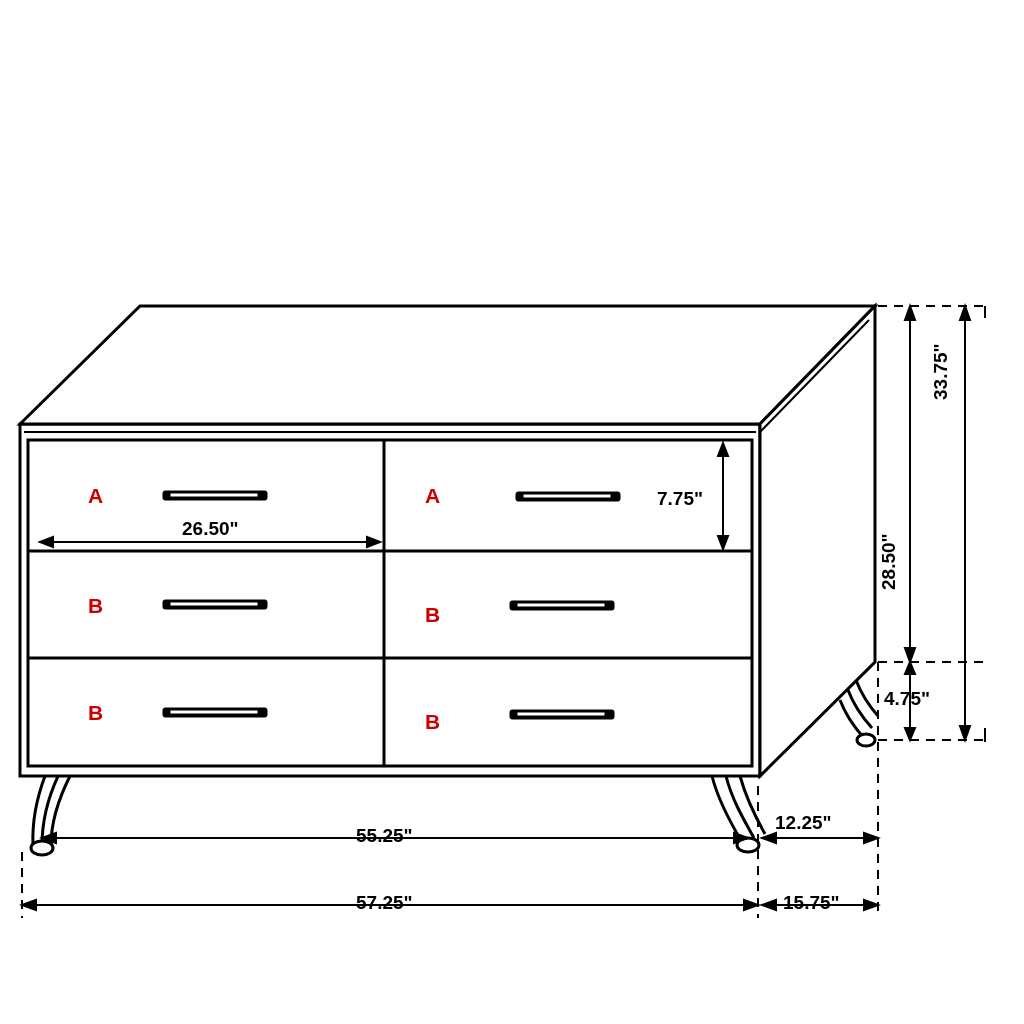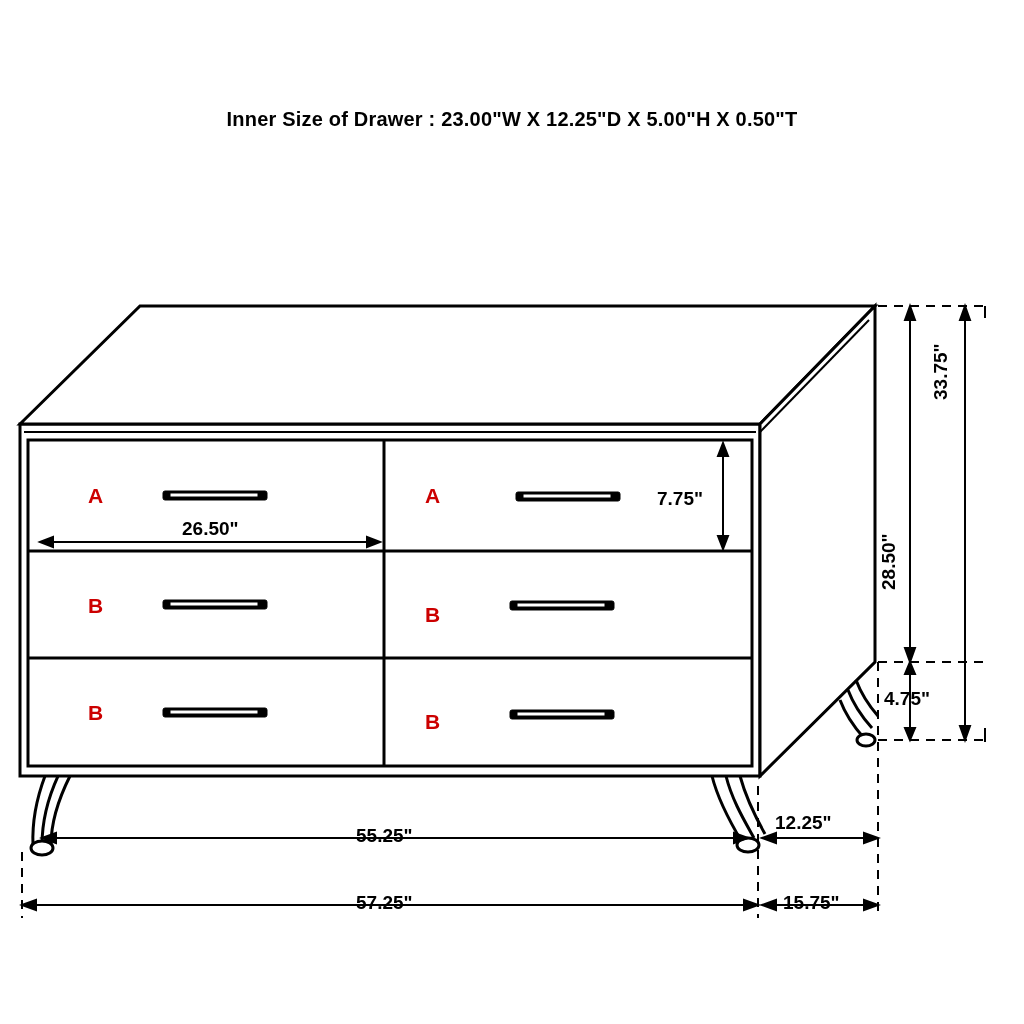--- a/index.html
+++ b/index.html
@@ -51,21 +51,20 @@
     font-weight: bold;
     color: #cc0000;
     font-family: "Liberation Sans", sans-serif;
   }
 </style>
 </head>
 <body>
 
 <div id="stage">
 
-  <div class="title">Inner Size of Drawer : 23.00"W X 12.25"D X 5.00"H X 0.50"T</div>
 
   <svg class="drawing" viewBox="0 0 1024 1024">
     <g fill="none" stroke="#000000" stroke-width="3" stroke-linejoin="miter" stroke-linecap="butt">
 
       <g>
         <rect x="20" y="424" width="740" height="352" fill="#ffffff" stroke="#000000" stroke-width="3"></rect>
       </g>
 
       <g>
         <polygon points="20,424 140,306 875,306 760,424" fill="#ffffff" stroke="#000000" stroke-width="3"></polygon>

